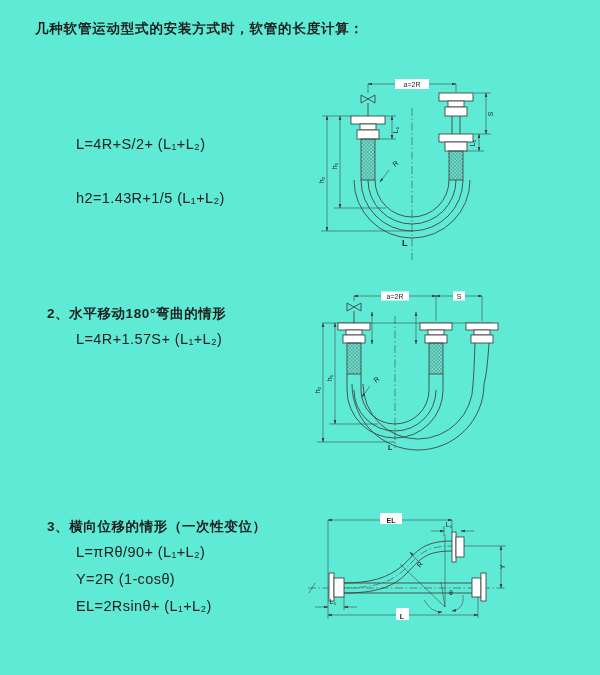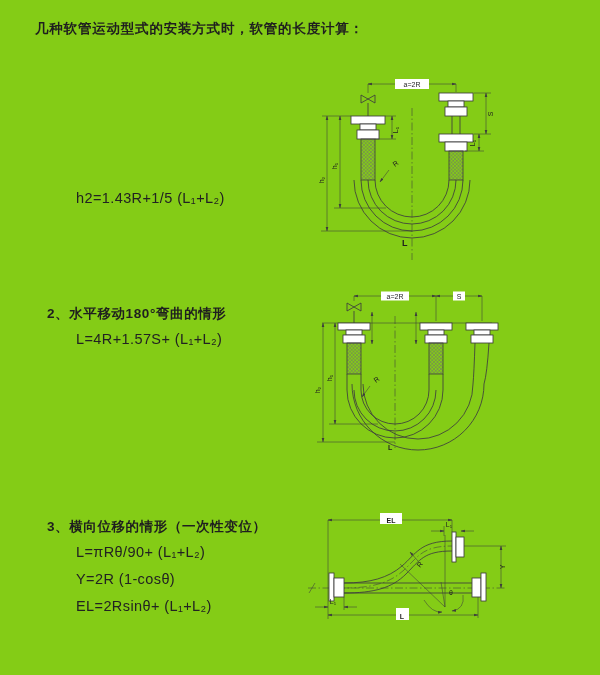--- a/index.html
+++ b/index.html
@@ -1,17 +1,17 @@
 <!DOCTYPE html>
 <html><head>
 <meta charset="utf-8">
 <style>
   html,body { margin:0; padding:0; background:#ffffff; }
   .page {
-    position:relative; width:600px; height:675px; background:#84cc16;
+    position:relative; width:600px; height:675px; background:#5eead4;
     font-family:"Liberation Sans","DejaVu Sans",sans-serif; color:#1f1f1f; overflow:hidden;
   }
   .title { position:absolute; left:35px; top:20px; font-size:13.5px; font-weight:600; letter-spacing:0.8px; white-space:nowrap; }
   .heading { position:absolute; left:47px; font-size:13.5px; font-weight:600; letter-spacing:0.6px; white-space:nowrap; }
   .formula { position:absolute; left:76px; font-size:14.5px; letter-spacing:0.4px; white-space:nowrap; color:#222; }
   .diagram { position:absolute; }
   
   .dl   { stroke:#3d3d3d; stroke-width:0.85; fill:none; }
   .dim  { stroke:#3d3d3d; stroke-width:0.55; fill:none; }
   .cl   { stroke:#3d3d3d; stroke-width:0.55; stroke-dasharray:8 2.5 1.5 2.5; fill:none; }
@@ -31,20 +31,21 @@
         <path d="M0,2 L10,5 L0,8 z" fill="#3d3d3d"></path>
       </marker>
       <pattern id="braid" width="3.5" height="3.5" patternUnits="userSpaceOnUse">
         <path d="M0,3.5 L3.5,0 M0,0 L3.5,3.5" stroke="#6e6e6e" stroke-width="0.5"></path>
       </pattern>
     </defs>
   </svg>
 
   <div class="title">几种软管运动型式的安装方式时，软管的长度计算：</div>
 
+  <div class="formula" style="top:136px">L=4R+S/2+ (L₁+L₂)</div>
   <div class="formula" style="top:190px">h2=1.43R+1/5 (L₁+L₂)</div>
 
   <div class="heading" style="top:305px">2、水平移动180°弯曲的情形</div>
   <div class="formula" style="top:331px">L=4R+1.57S+ (L₁+L₂)</div>
 
   <div class="heading" style="top:518px">3、横向位移的情形（一次性变位）</div>
   <div class="formula" style="top:544px">L=πRθ/90+ (L₁+L₂)</div>
   <div class="formula" style="top:571px">Y=2R (1-cosθ)</div>
   <div class="formula" style="top:598px">EL=2Rsinθ+ (L₁+L₂)</div>
 

